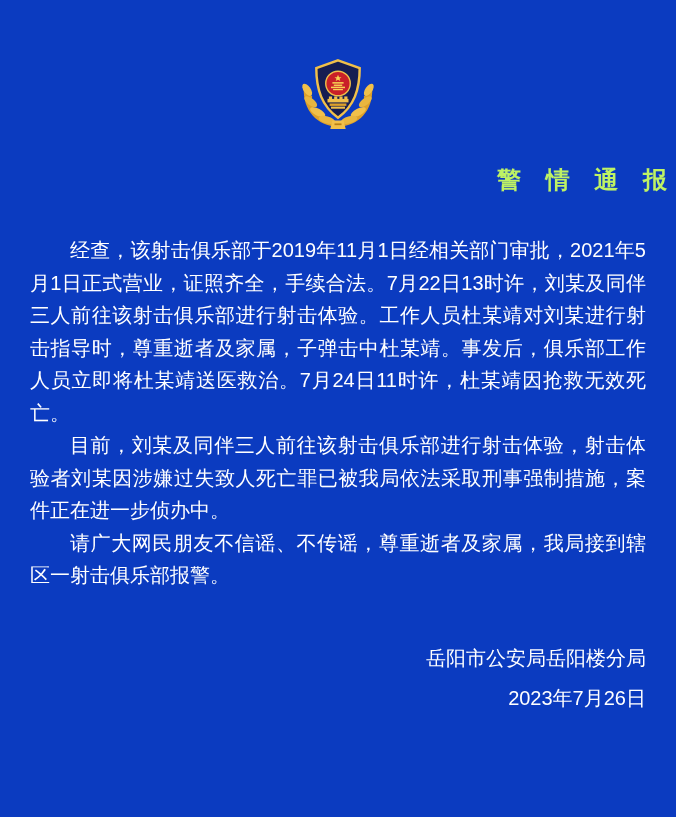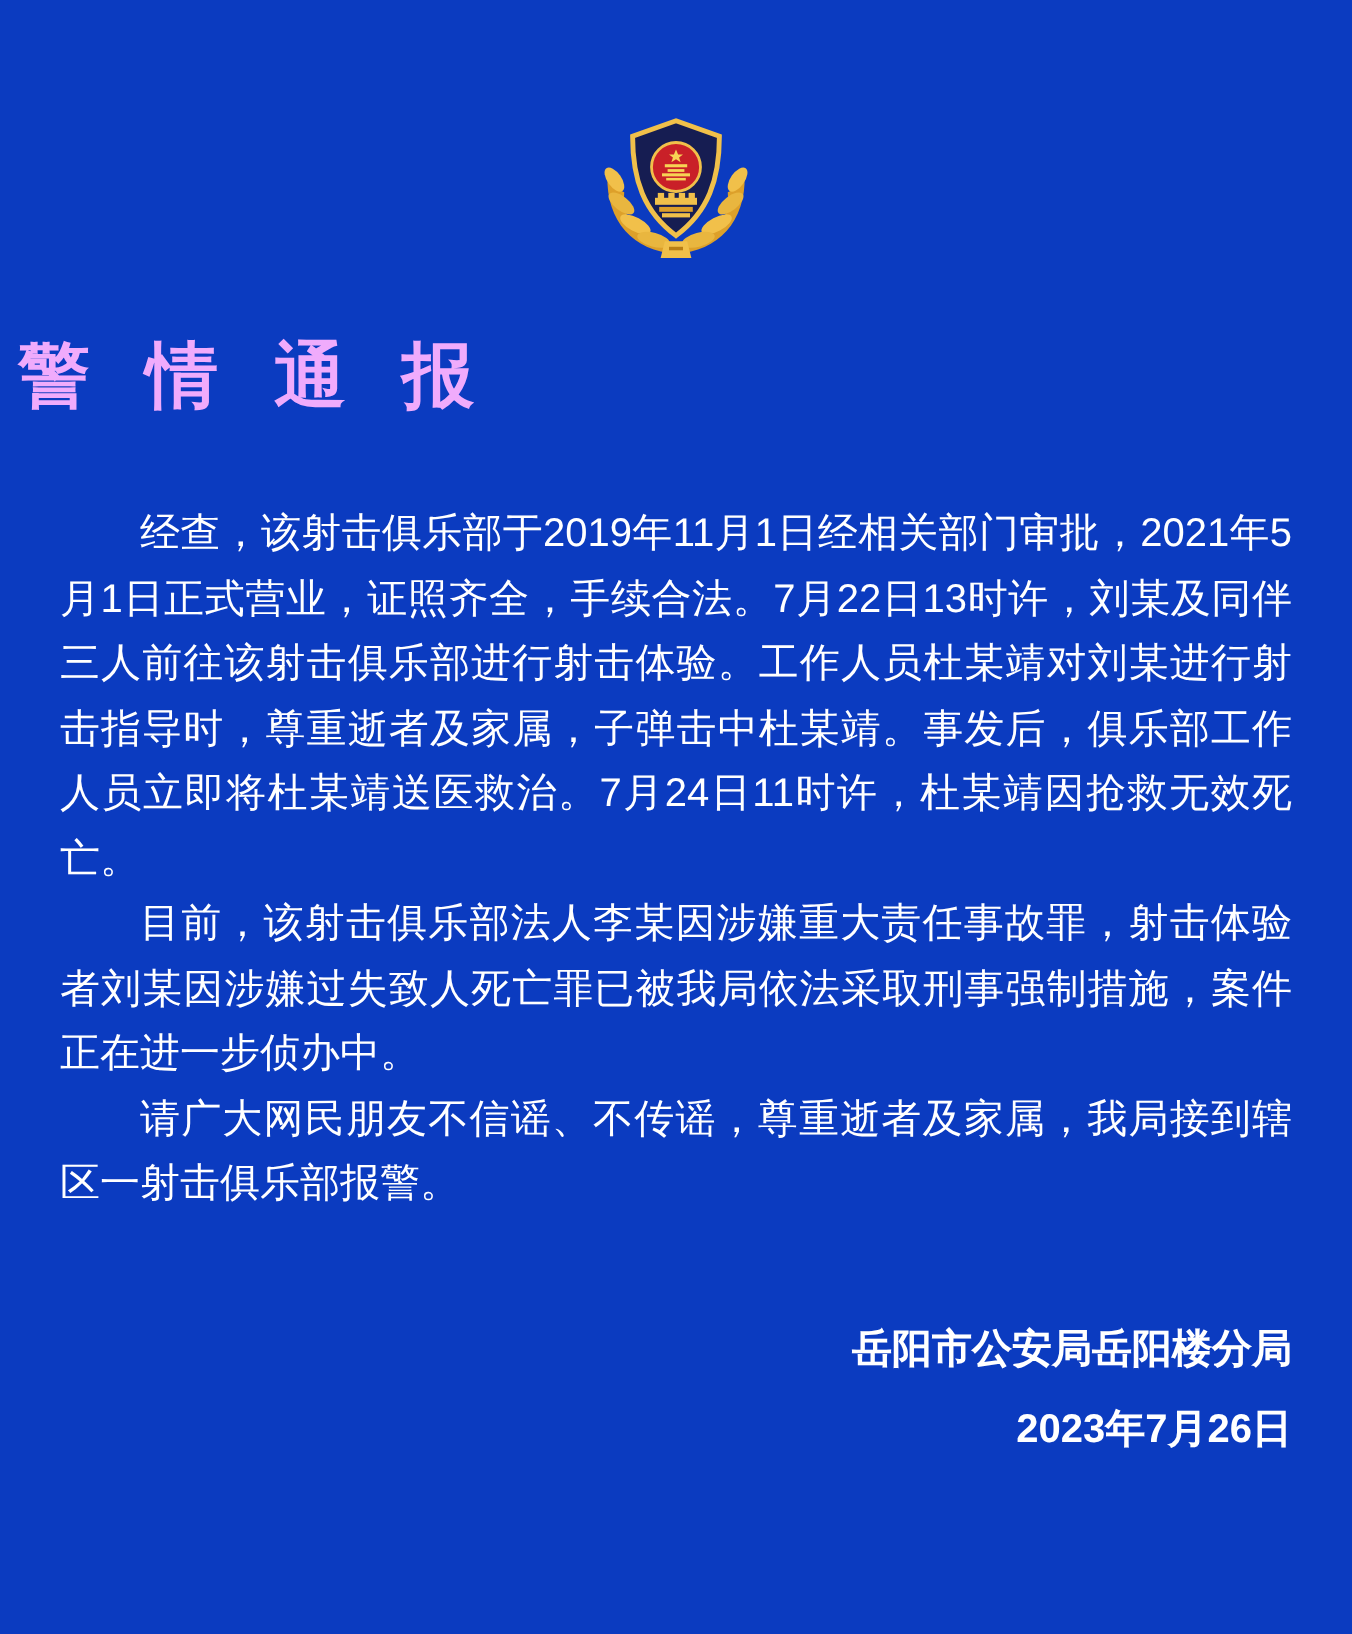--- a/index.html
+++ b/index.html
@@ -18,43 +18,42 @@
     box-sizing: border-box;
   }
   .badge {
     width: 84px;
     height: 80px;
     margin: 54px auto 0;
   }
   .badge svg { display: block; width: 100%; height: 100%; }
   .title {
     margin: 30px 0 0;
-    text-align: left;
-    font-size: 36px;
+    text-align: right;
+    font-size: 24px;
     font-weight: 700;
     letter-spacing: 9px;
     text-indent: 9px;
-    color: #f0abfc;
+    color: #bef264;
   }
   .body-text {
     margin: 38px 30px 0;
     font-size: 20px;
     line-height: 32.5px;
     text-align: justify;
   }
   .body-text p {
     margin: 0;
     text-indent: 2em;
   }
   .signature {
     margin: 46px 30px 0 0;
     text-align: right;
     font-size: 20px;
     line-height: 40px;
-    font-weight: bold;
   }
 </style>
 </head>
 <body>
 
 <div class="page">
 
   <div class="badge">
     <svg viewBox="0 0 120 112" xmlns="http://www.w3.org/2000/svg">
 
@@ -91,21 +90,21 @@
       <rect x="45" y="63" width="30" height="5" fill="#f1c04a"></rect>
       <rect x="48" y="69.5" width="24" height="3.5" fill="#dda02a"></rect>
       <rect x="50" y="74" width="20" height="3" fill="#f1c04a"></rect>
     </svg>
   </div>
 
   <h1 class="title">警 情 通 报</h1>
 
   <div class="body-text">
     <p>经查，该射击俱乐部于2019年11月1日经相关部门审批，2021年5月1日正式营业，证照齐全，手续合法。7月22日13时许，刘某及同伴三人前往该射击俱乐部进行射击体验。工作人员杜某靖对刘某进行射击指导时，尊重逝者及家属，子弹击中杜某靖。事发后，俱乐部工作人员立即将杜某靖送医救治。7月24日11时许，杜某靖因抢救无效死亡。</p>
-    <p>目前，该射击俱乐部法人李某因涉嫌重大责任事故罪，射击体验者刘某因涉嫌过失致人死亡罪已被我局依法采取刑事强制措施，案件正在进一步侦办中。</p>
+    <p>目前，刘某及同伴三人前往该射击俱乐部进行射击体验，射击体验者刘某因涉嫌过失致人死亡罪已被我局依法采取刑事强制措施，案件正在进一步侦办中。</p>
     <p>请广大网民朋友不信谣、不传谣，尊重逝者及家属，我局接到辖区一射击俱乐部报警。</p>
   </div>
 
   <div class="signature">
     <div>岳阳市公安局岳阳楼分局</div>
     <div>2023年7月26日</div>
   </div>
 
 </div>
 

